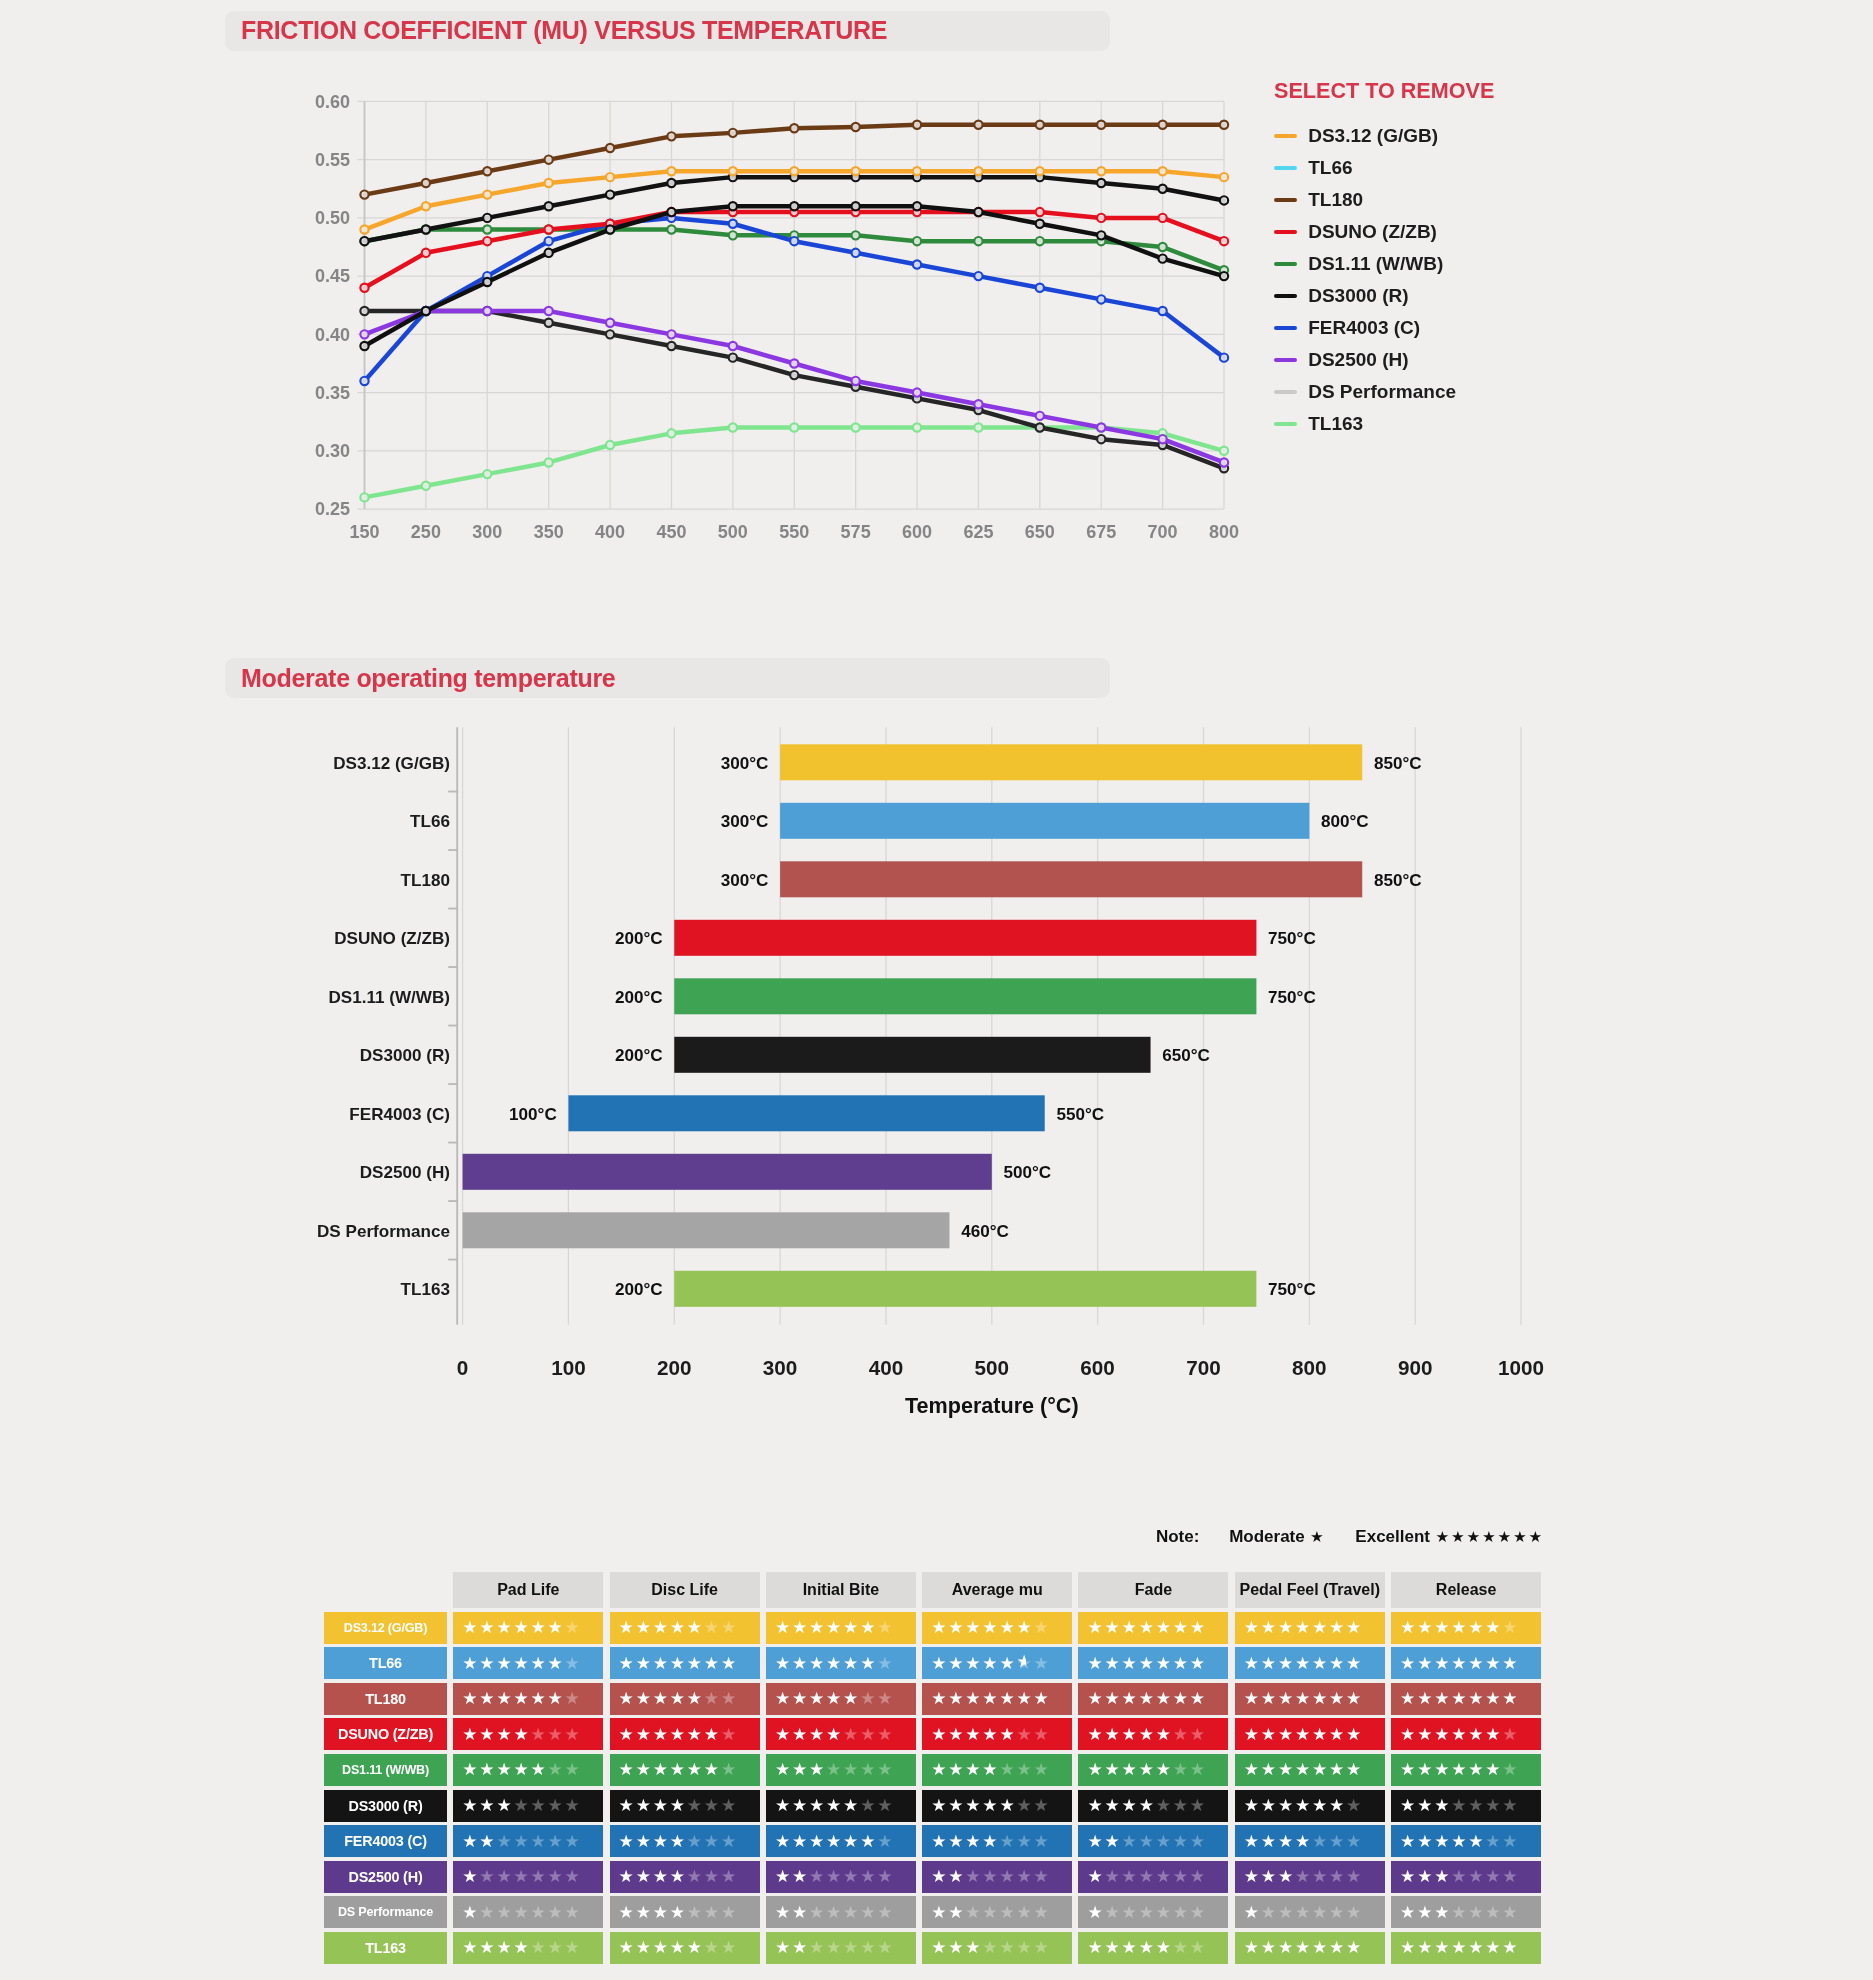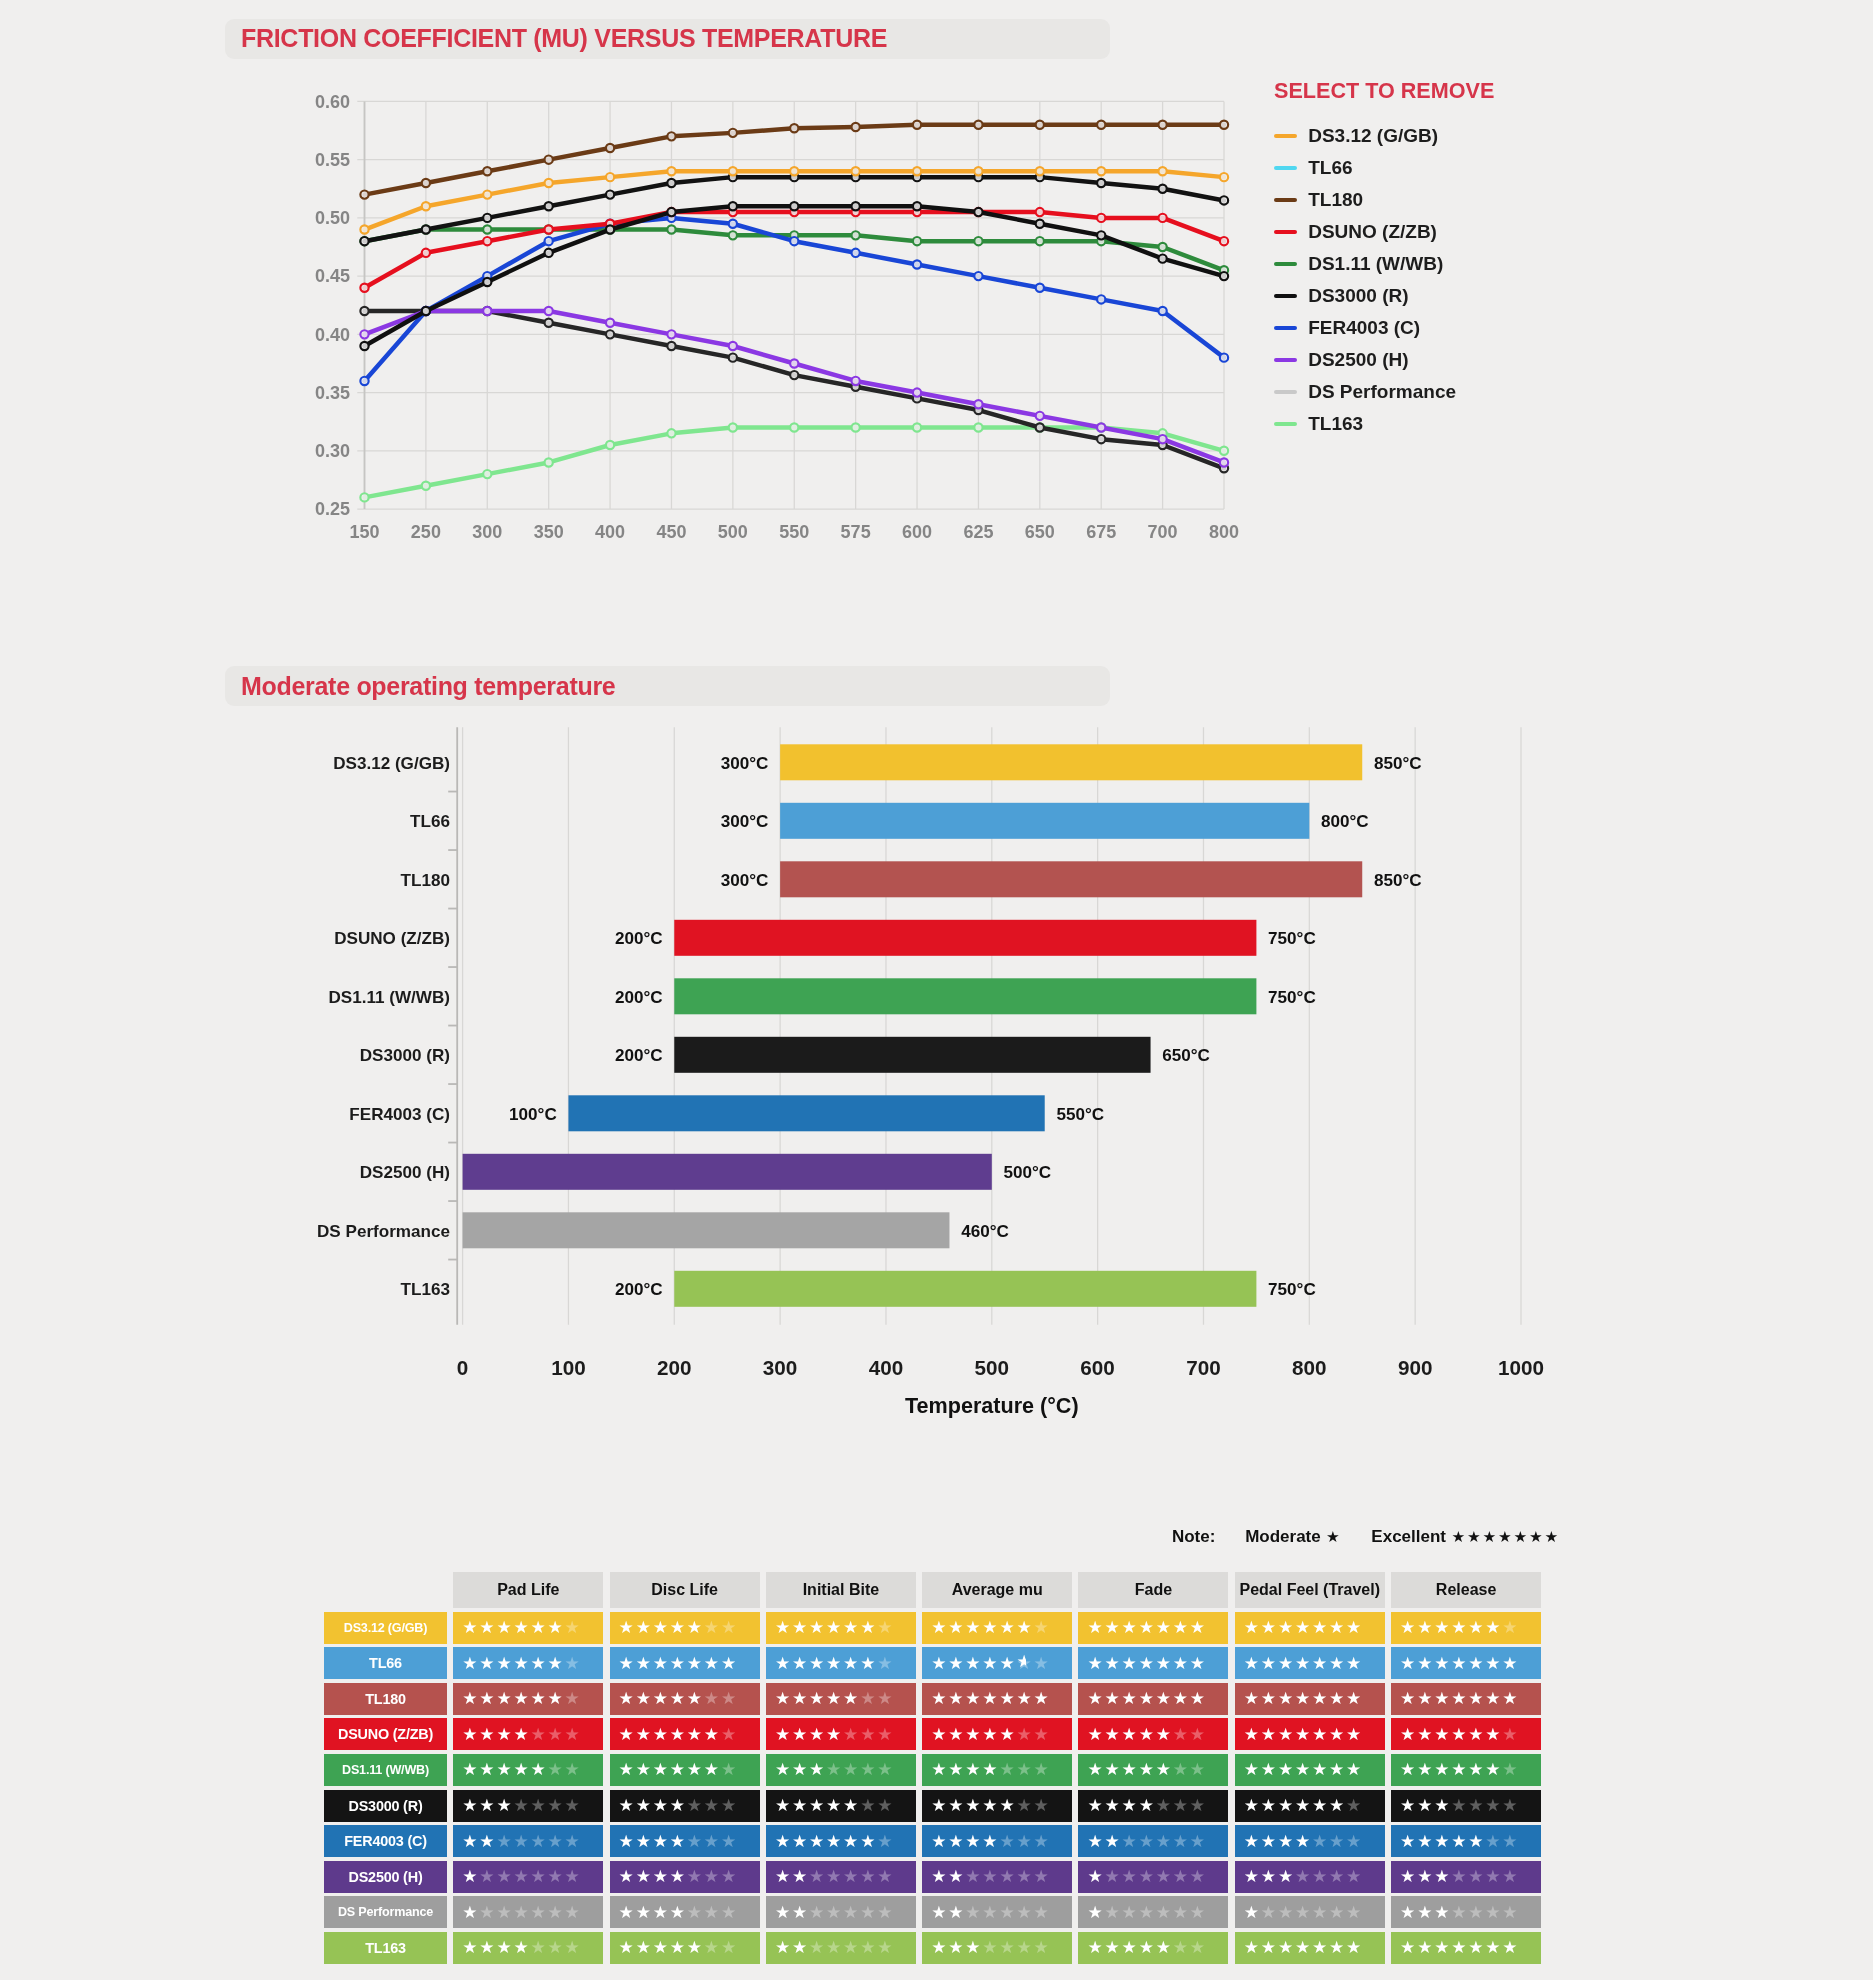--- a/index.html
+++ b/index.html
@@ -1,31 +1,31 @@
 <!DOCTYPE html>
 <html style="font-size:14.4px"><head>
 <meta charset="utf-8">
 <style>
   html,body{margin:0;padding:0;background:#f0efee;}
   #page{position:relative;width:1874px;height:1980px;background:#f0efee;overflow:hidden;
         font-family:"Liberation Sans",sans-serif;}
   .pill{position:absolute;left:225px;width:885px;height:40px;background:#e8e7e5;border-radius:9px;
-        display:flex;align-items:center;padding-left:16px;box-sizing:border-box;margin-top:8px;}
+        display:flex;align-items:center;padding-left:16px;box-sizing:border-box;}
   .pill span{color:#d6354a;font-weight:700;font-size:25px;letter-spacing:-0.3px;}
   #pill-friction{top:10.8px;}
   #pill-temp{top:658px;}
   #pill-table{top:1474px;}
   #friction-svg{position:absolute;left:270px;top:63px;}
   #temp-svg{position:absolute;left:270px;top:702px;}
   #legend{position:absolute;left:1274px;top:78px;width:297px;}
   #legend h3{margin:0 0 16px 0;color:#d6354a;font-size:21.6px;font-weight:700;letter-spacing:0;}
   .legend-item{display:flex;align-items:center;height:32px;cursor:pointer;}
   .legend-item .dash{width:23.4px;height:4.5px;border-radius:2.7px;flex:0 0 23.4px;}
   .legend-item .legend-label{margin-left:10.8px;font-size:19px;font-weight:600;color:#1d1d1d;}
-  #note{position:absolute;left:340px;top:1527px;width:1220px;text-align:right;font-size:17px;
+  #note{position:absolute;left:324px;top:1527px;width:1220px;text-align:right;font-size:17px;
         font-weight:700;color:#111;}
   #note .stars{font-family:"DejaVu Sans",sans-serif;font-size:15.3px;letter-spacing:1.8px;margin-left:5.4px;}
   #note .seg{margin-left:25px;}
   #ratings{position:absolute;left:324px;top:1572px;display:grid;
            grid-template-columns:123px repeat(7,150px);column-gap:6.3px;row-gap:3.6px;}
   .hdr{height:36px;background:#dcdbd9;display:flex;align-items:center;justify-content:center;
        font-size:16px;font-weight:700;color:#111;}
   .hdr.blank{background:transparent;}
   .rlabel{height:32px;display:flex;align-items:center;justify-content:center;color:#fff;
           font-size:14.4px;font-weight:700;letter-spacing:-0.2px;white-space:nowrap;}

